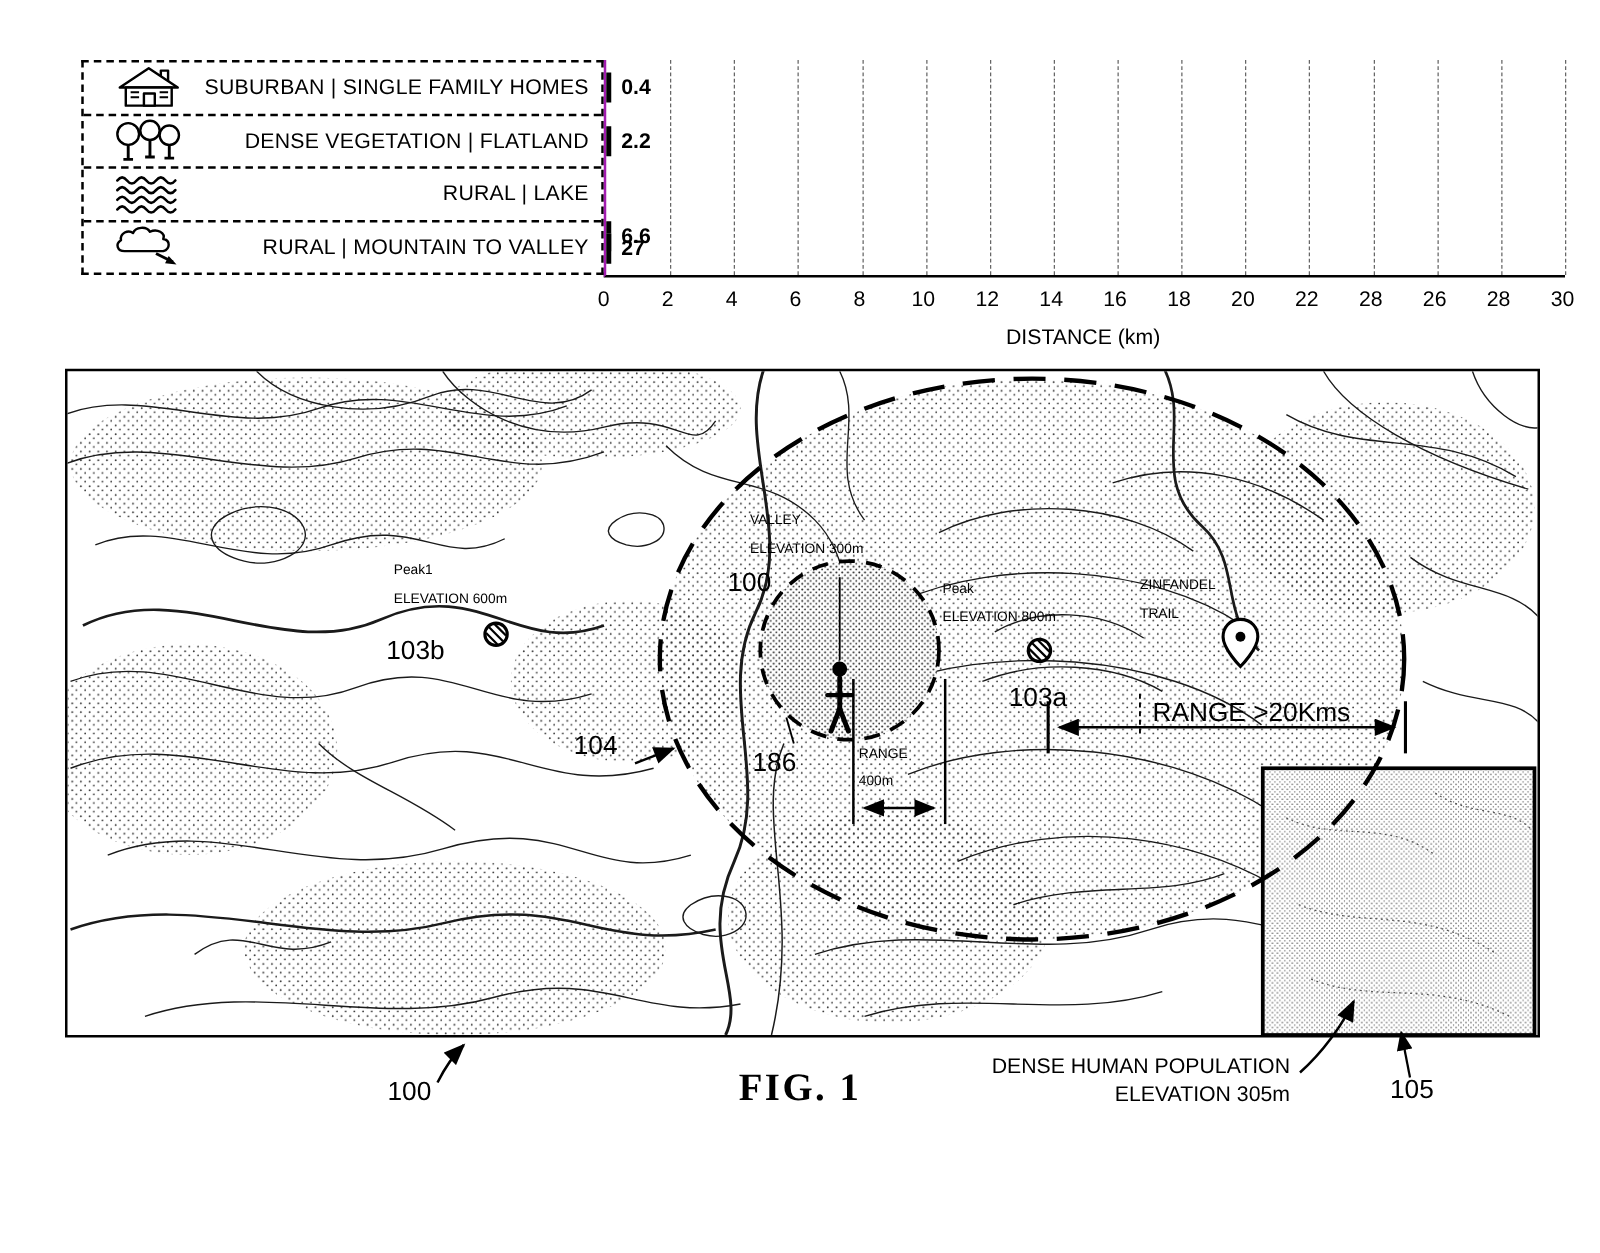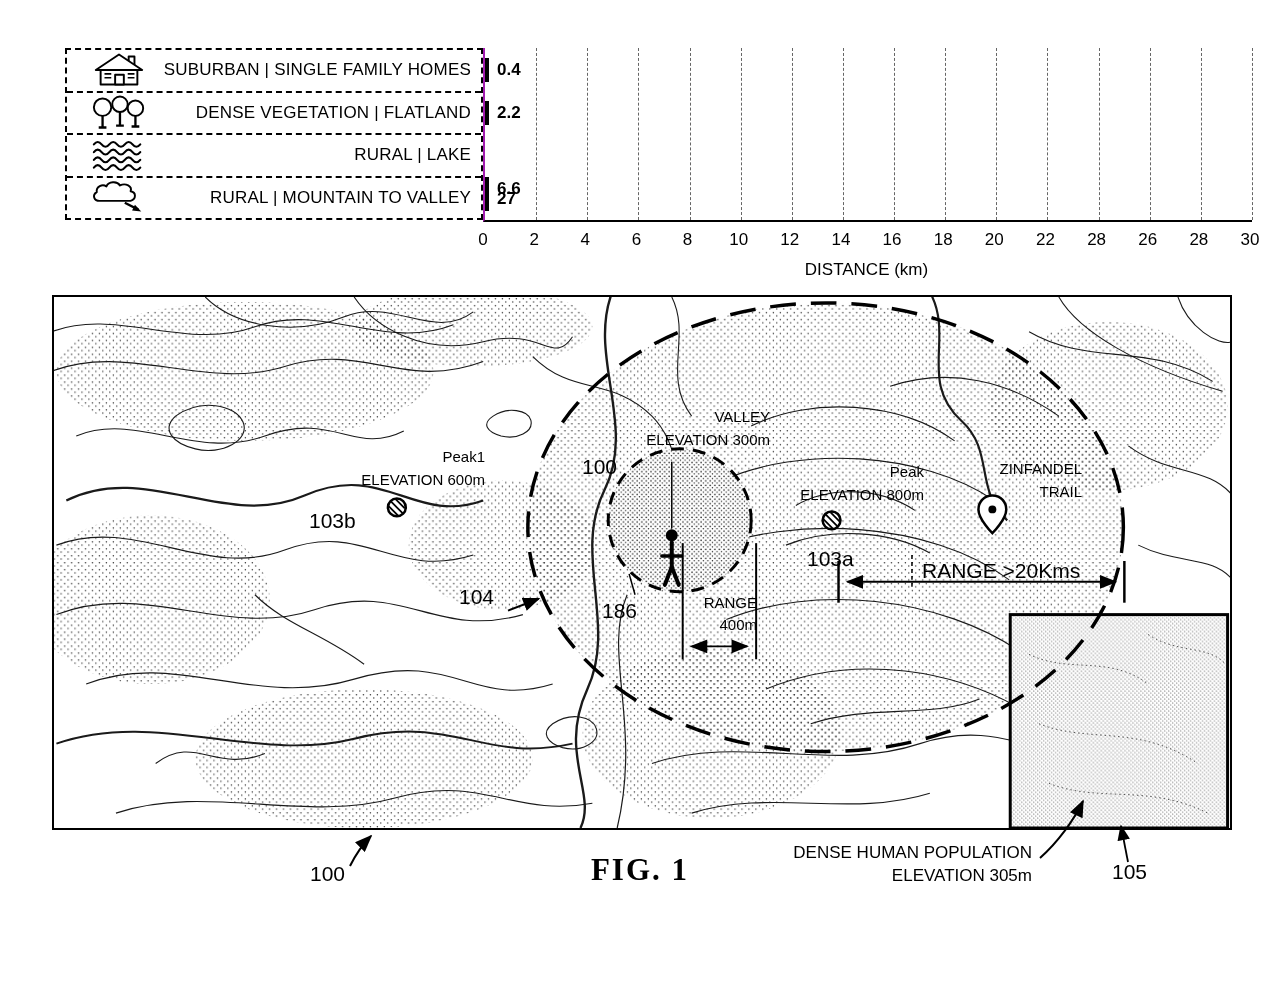--- a/index.html
+++ b/index.html
@@ -24,21 +24,21 @@
        background-image:radial-gradient(circle,#555 1px,transparent 1.25px);background-size:4.5px 4.5px;}
   .bar-value{font-weight:bold;font-size:17px;margin-left:8px;}
   .xticks{position:absolute;left:418px;top:182px;width:767px;height:22px;}
   .xtick{position:absolute;transform:translateX(-50%);font-size:17px;}
   .x-axis-label{position:absolute;left:418px;top:212px;width:767px;text-align:center;font-size:17px;}
 
   
   .map{position:absolute;left:52px;top:295px;width:1180px;height:535px;border:2.5px solid #000;
        box-sizing:border-box;background:#fff;}
   .map-art{position:absolute;left:0;top:0;width:100%;height:100%;}
-  .map-label{position:absolute;font-size:15px;line-height:23px;text-align:right;white-space:nowrap;}
+  .map-label{position:absolute;font-size:11px;line-height:23px;text-align:left;white-space:nowrap;}
   .refnum{position:absolute;font-size:21px;white-space:nowrap;}
   .small-label{font-size:21px;}
 
   
   .fig-caption{position:absolute;left:565px;top:852px;width:150px;text-align:center;
                font-family:"Liberation Serif",serif;font-weight:bold;font-size:31px;letter-spacing:2px;}
   .dense-label{position:absolute;left:740px;top:841px;width:292px;text-align:right;
                font-size:17px;line-height:23px;}
   .overlay{position:absolute;left:0;top:0;width:1280px;height:1002px;pointer-events:none;}
 </style>

